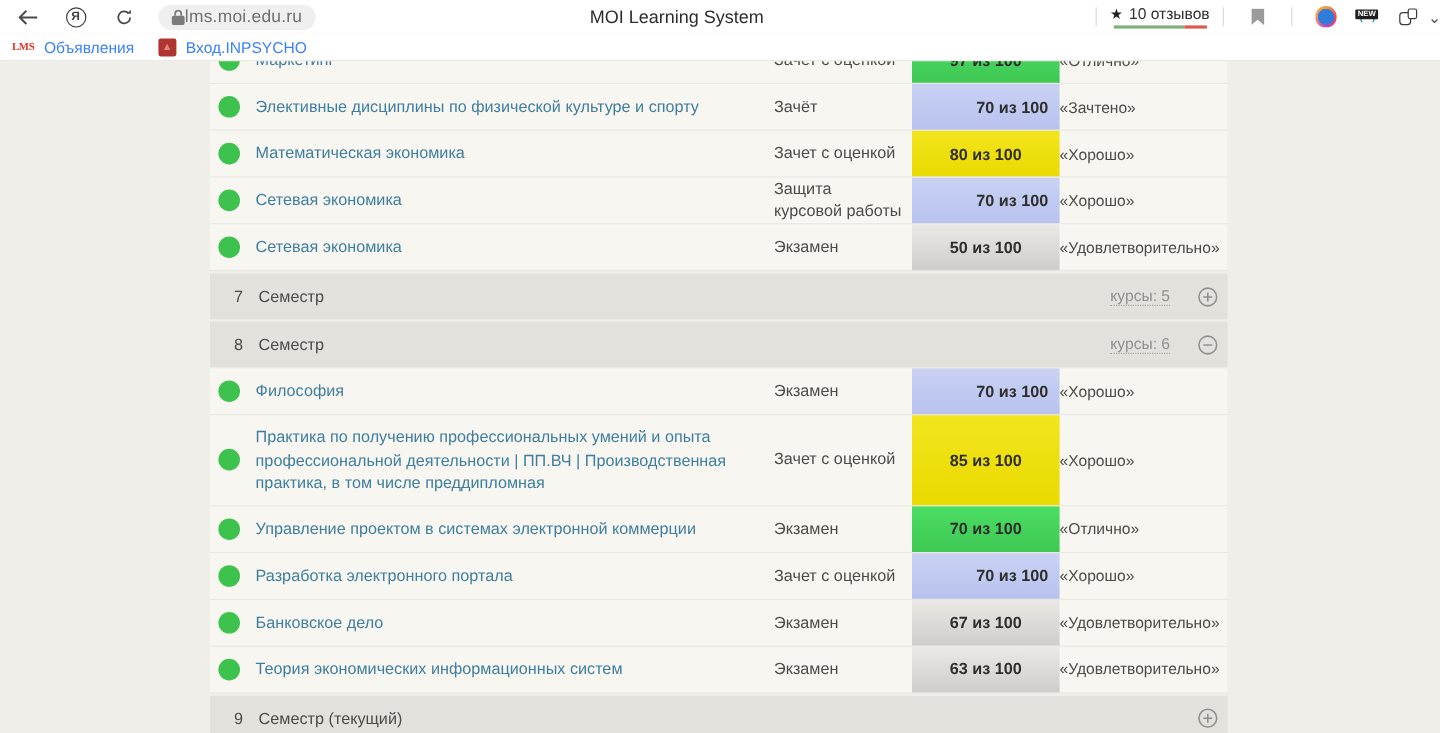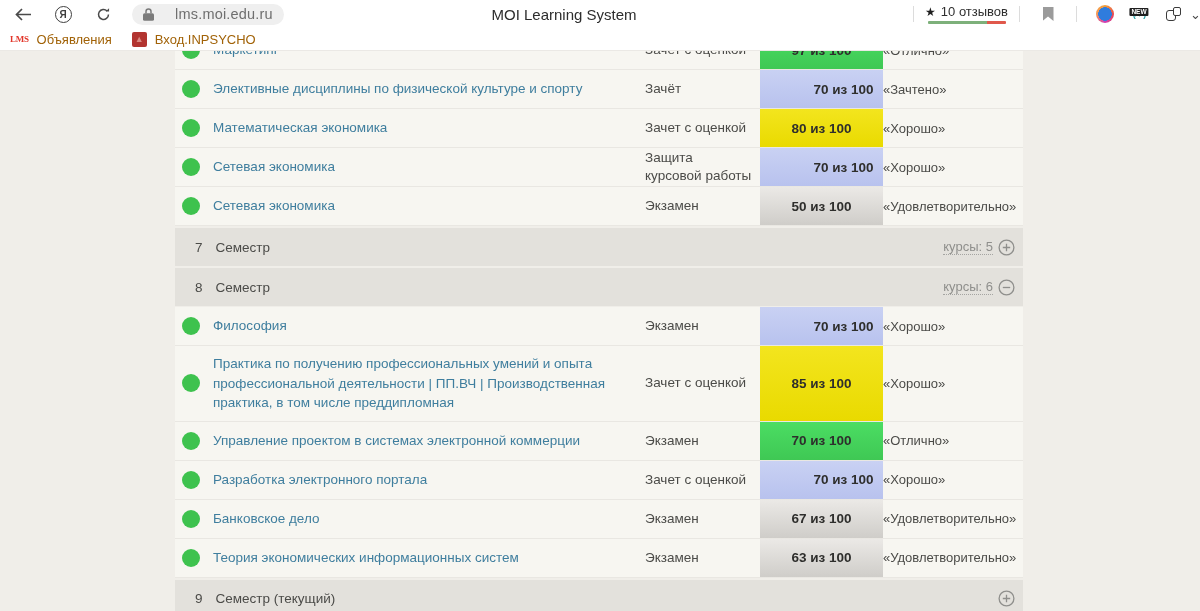--- a/index.html
+++ b/index.html
@@ -18,21 +18,21 @@
   }
   .nav-ico { display:flex; align-items:center; justify-content:center; width:26px; height:24px; cursor:pointer; }
   .ya-circle {
     width:17px; height:17px; border:1.6px solid #3f3f3f; border-radius:50%;
     display:flex; align-items:center; justify-content:center;
     font-size:10px; font-weight:bold; color:#3f3f3f;
   }
   .nav-gap { width:14px; }
   .addr-pill {
     margin-left:16px; background:#efefef; border-radius:12px; height:21px;
-    display:flex; align-items:center; padding:0 11px; gap:21px;
+    display:flex; align-items:center; padding:0 11px; gap:0;
   }
   .addr-url { font-size:14.5px; color:#6f6f6f; letter-spacing:.2px; }
   .page-title {
     position:absolute; left:284px; width:560px; text-align:center;
     font-size:15px; color:#2d2d2d;
   }
   .chrome-right { margin-left:auto; display:flex; align-items:center; height:28px; }
   .vdiv { width:1px; height:16px; background:#dcdcdc; margin:0 11px; }
   .reviews { display:flex; flex-direction:column; align-items:center; cursor:pointer; }
   .reviews-line { display:flex; align-items:center; gap:5px; font-size:13px; color:#2f2f2f; }
@@ -62,21 +62,21 @@
   .coll-ico .b1 { position:absolute; left:0; top:3px; width:10px; height:11px; border:1.6px solid #3b3b3b; border-radius:3px; background:#fff; }
   .coll-ico .b2 { position:absolute; right:0; top:0; width:8px; height:9px; border:1.6px solid #3b3b3b; border-radius:2px; background:#fff; }
   .edge-chevron { font-size:13px; color:#4a4a4a; width:10px; overflow:hidden; }
 
   
   .bookmarks {
     height:23px; background:#ffffff; display:flex; align-items:center;
     padding-left:10px; gap:20px; border-bottom:1px solid #ebe9e5;
   }
   .bm-item { display:flex; align-items:center; gap:8px; cursor:pointer; }
-  .bm-label { font-size:13px; color:#a16207;text-align:right; }
+  .bm-label { font-size:13px; color:#3b82f6;text-align:right; }
   .fav-lms { color:#e2362a; font-weight:bold; font-size:9px; letter-spacing:-0.3px; font-family:"Liberation Serif", serif; }
   .fav-emblem {
     width:15px; height:15px; background:#b23430; border-radius:2px;
     display:flex; align-items:center; justify-content:center;
     color:#d98a82; font-size:9px; line-height:1;
   }
 
   
   .content { height:560px; overflow:hidden; padding-left:175px; }
   .gtable { width:848px; margin-top:-20px; }
@@ -99,21 +99,21 @@
   .score-yellow   { background:linear-gradient(#f3e51e,#e9da00); }
   .score-gray     { background:linear-gradient(#ebe9e6,#cfcdc9); }
   .cell-grade { flex:1; padding-left:0; font-size:13px; color:#4b4b48; }
 
   .row-sem {
     height:38px; background:#e3e1dc; margin:2px 0 1px 0;
     display:flex; align-items:center; padding:0 8px 0 20px;
     font-size:13.5px; color:#4b4b48; cursor:pointer;
   }
   .sem-num { margin-right:13px; }
-  .sem-right { margin-left:auto; display:flex; align-items:center; gap:5px; }
+  .sem-right { margin-left:auto; display:flex; align-items:center; gap:23px; }
   .courses-link {
     font-size:13px; color:#8f8f8c; text-decoration:none;
     border-bottom:1px dotted #a5a5a2; cursor:pointer;
   }
   .toggle-icon { display:flex; align-items:center; }
 </style>
 </head>
 <body>
 
 <div class="chrome">

